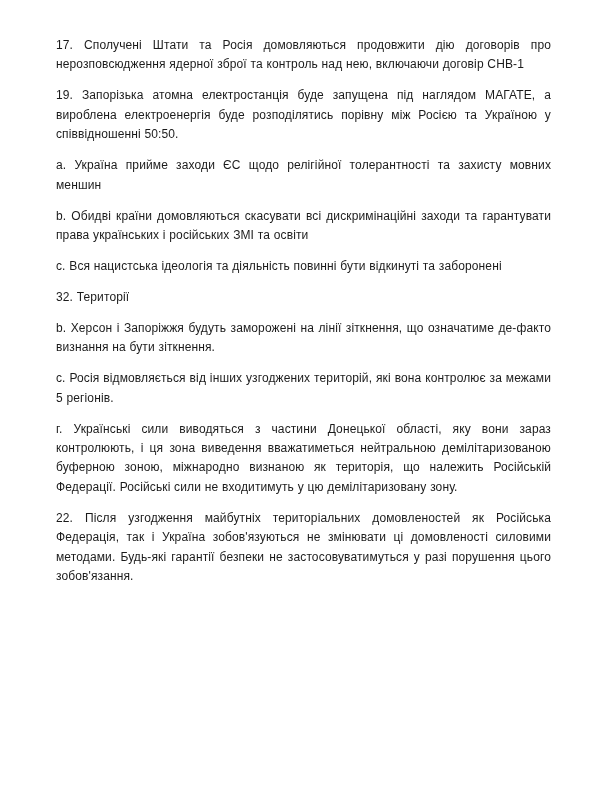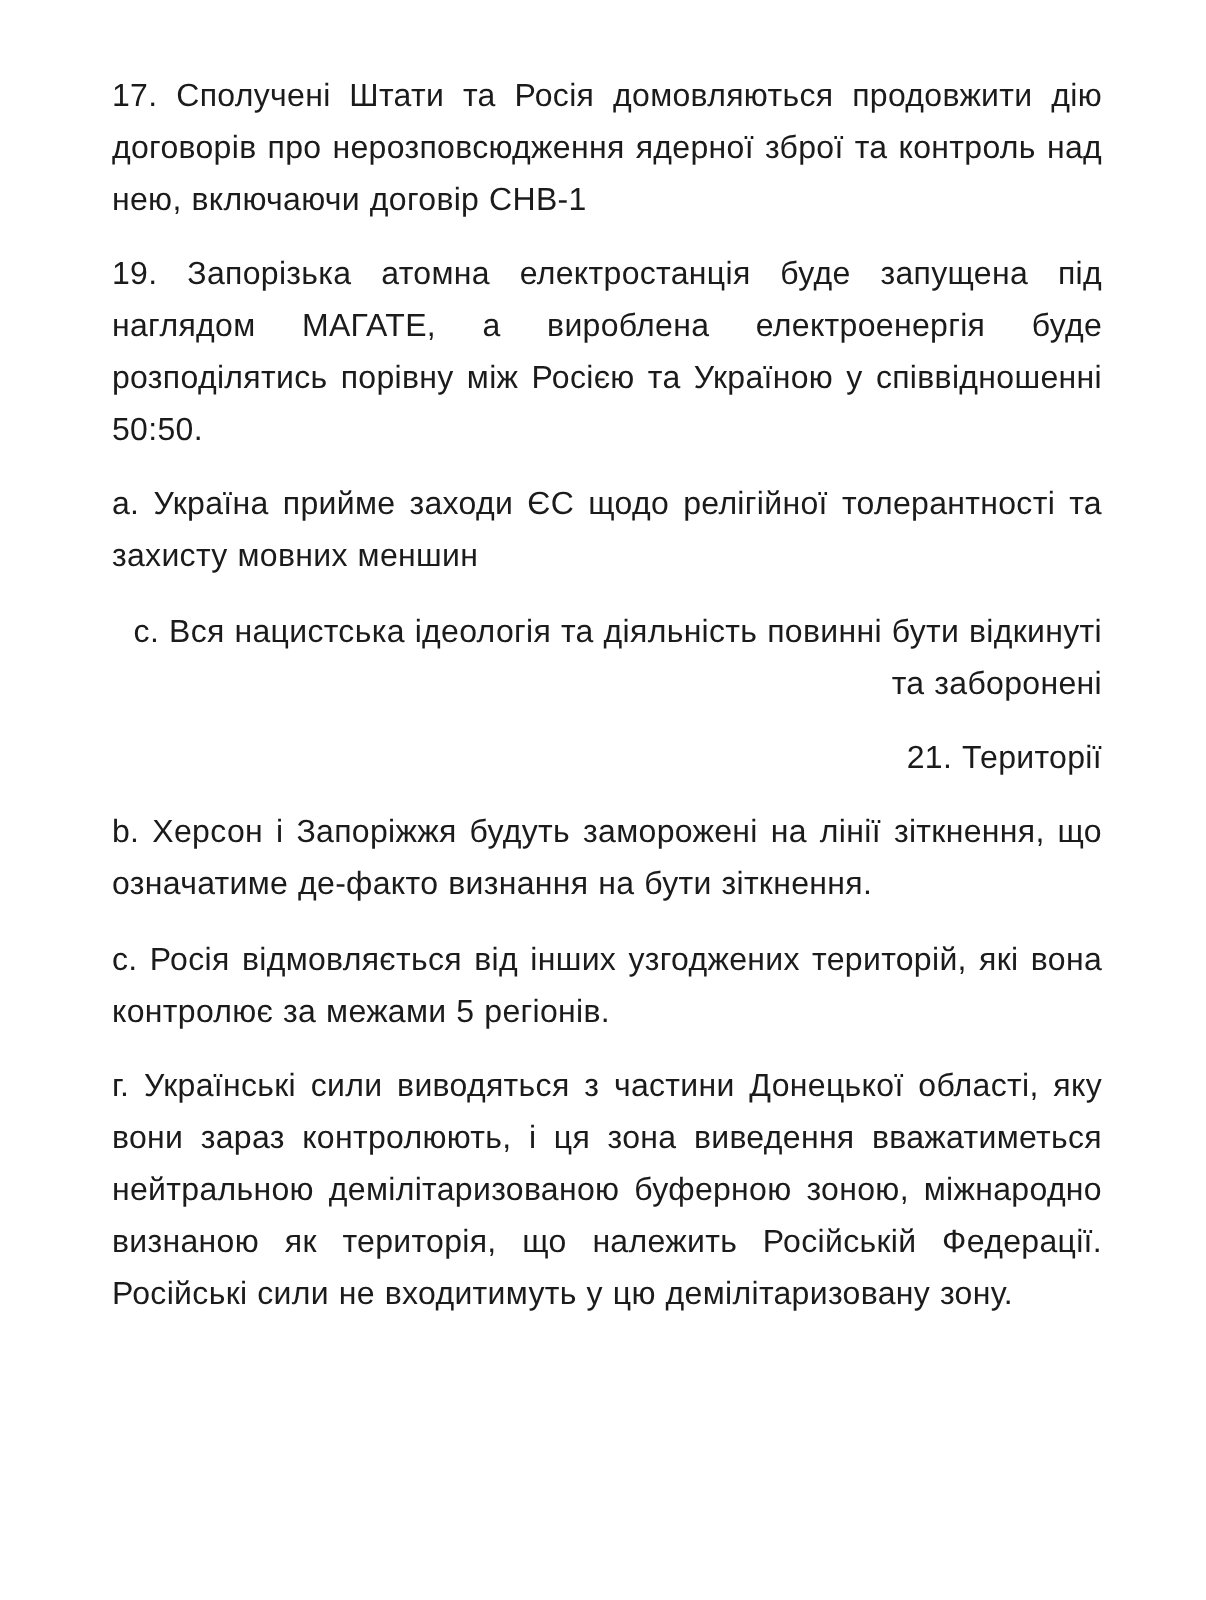--- a/index.html
+++ b/index.html
@@ -15,40 +15,42 @@
     overflow: hidden;
   }
   .page {
     box-sizing: border-box;
     width: 603px;
     height: 800px;
     padding: 36px 52px 20px 56px;
     background: #ffffff;
   }
   .para {
-    font-size: 16px;
+    font-size: 12px;
     line-height: 1.62;
     text-align: justify;
     margin: 0 0 11.5px 0;
     color: #1b1b1b;
     letter-spacing: 0.01em;
     word-spacing: 0.02em;
   }
   .para:last-child {
     margin-bottom: 0;
   }
   .para.short {
-    text-align: right;
+    text-align: left;
   }
 </style>
 </head>
 <body>
 
 <div class="page">
   <p class="para">17. Сполучені Штати та Росія домовляються продовжити дію договорів про нерозповсюдження ядерної зброї та контроль над нею, включаючи договір СНВ-1</p>
   <p class="para">19. Запорізька атомна електростанція буде запущена під наглядом МАГАТЕ, а вироблена електроенергія буде розподілятись порівну між Росією та Україною у співвідношенні 50:50.</p>
   <p class="para">a. Україна прийме заходи ЄС щодо релігійної толерантності та захисту мовних меншин</p>
+  <p class="para">b. Обидві країни домовляються скасувати всі дискримінаційні заходи та гарантувати права українських і російських ЗМІ та освіти</p>
   <p class="para short">c. Вся нацистська ідеологія та діяльність повинні бути відкинуті та заборонені</p>
-  <p class="para short">21. Території</p>
+  <p class="para short">32. Території</p>
   <p class="para">b. Херсон і Запоріжжя будуть заморожені на лінії зіткнення, що означатиме де-факто визнання на бути зіткнення.</p>
   <p class="para">c. Росія відмовляється від інших узгоджених територій, які вона контролює за межами 5 регіонів.</p>
   <p class="para">г. Українські сили виводяться з частини Донецької області, яку вони зараз контролюють, і ця зона виведення вважатиметься нейтральною демілітаризованою буферною зоною, міжнародно визнаною як територія, що належить Російській Федерації. Російські сили не входитимуть у цю демілітаризовану зону.</p>
+  <p class="para">22. Після узгодження майбутніх територіальних домовленостей як Російська Федерація, так і Україна зобов'язуються не змінювати ці домовленості силовими методами. Будь-які гарантії безпеки не застосовуватимуться у разі порушення цього зобов'язання.</p>
 </div>
 
 </body></html>

